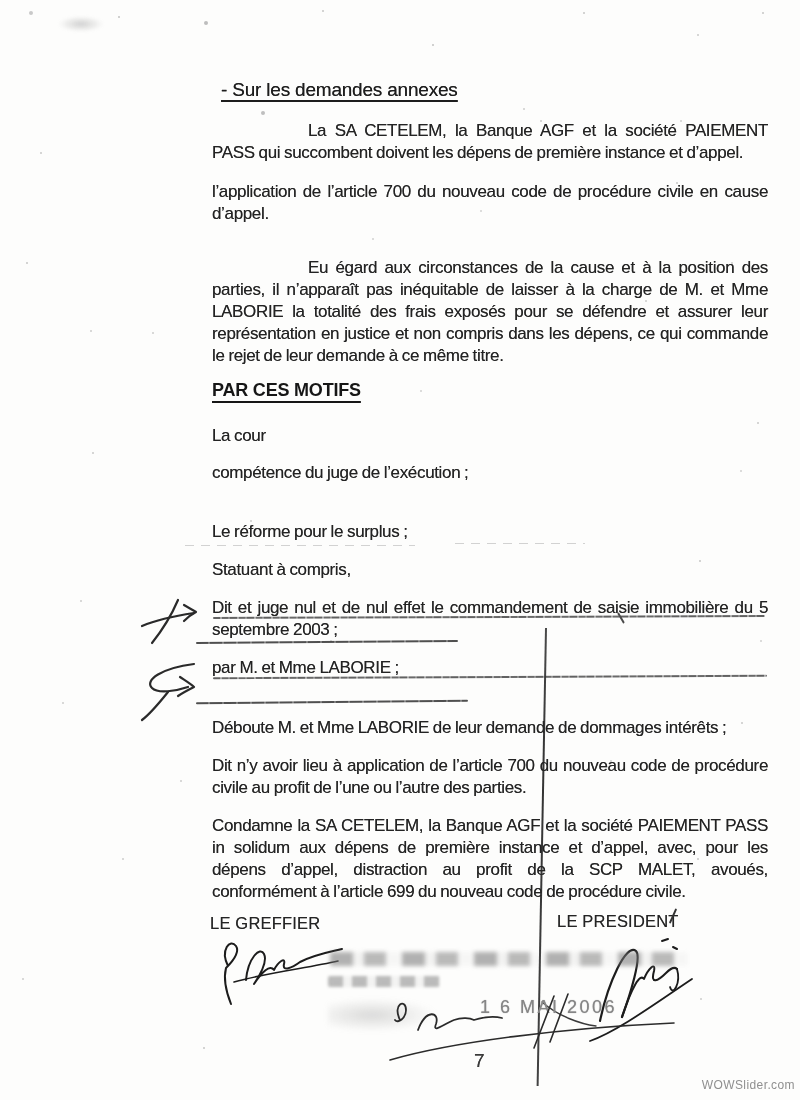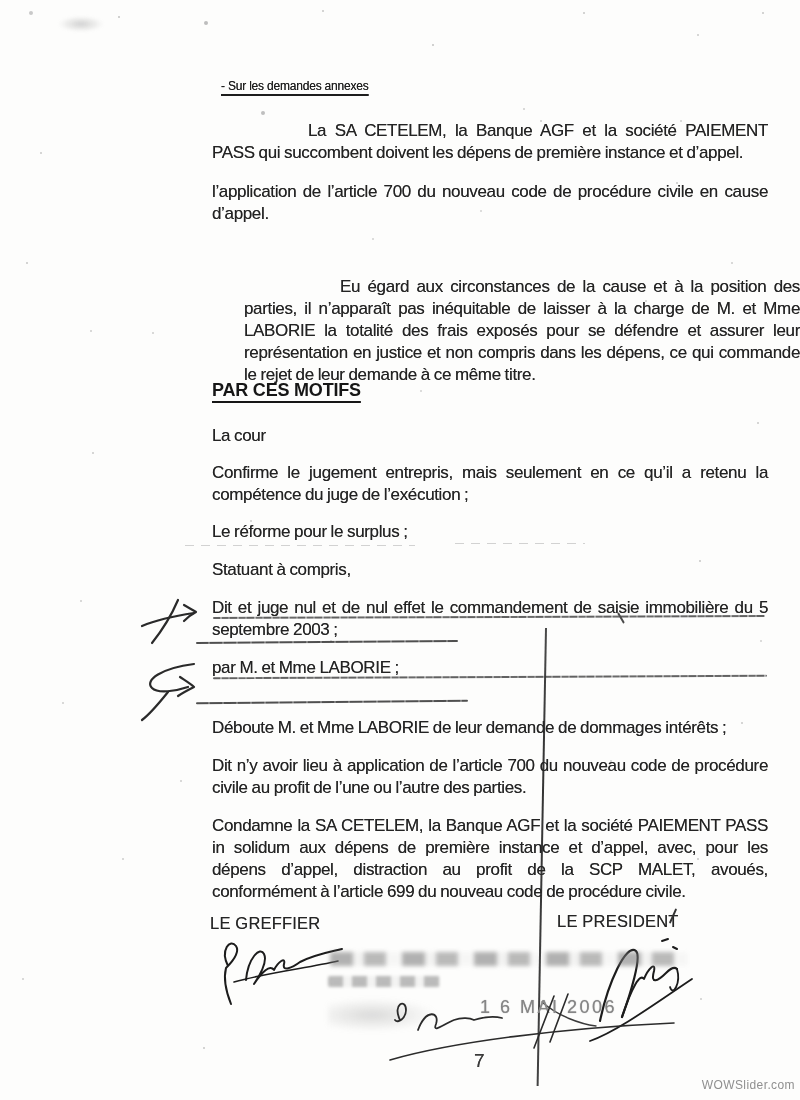--- a/index.html
+++ b/index.html
@@ -15,21 +15,21 @@
     white-space:nowrap;
   }
   .blk{position:absolute;left:212px;width:556px;}
   .blk .ln{
     font-size:17px;line-height:22px;letter-spacing:-0.35px;word-spacing:-0.5px;
     color:#232323;text-shadow:0 0 0.4px rgba(35,35,35,.65);white-space:nowrap;
   }
   .blk .ln.j{text-align:justify;text-align-last:justify;}
   .blk .ln.ind{padding-left:96px;}
   .h1{
-    position:absolute;left:221px;font-size:12px;letter-spacing:-0.2px;color:#1d1d1d;
+    position:absolute;left:221px;font-size:19px;letter-spacing:-0.2px;color:#1d1d1d;
     text-decoration:underline;text-underline-offset:4px;text-decoration-thickness:1.6px;
     text-shadow:0 0 0.5px rgba(25,25,25,.8);
   }
   .h2{
     position:absolute;left:212px;font-size:18px;font-weight:bold;letter-spacing:-0.2px;color:#161616;
     text-decoration:underline;text-underline-offset:5px;text-decoration-thickness:2px;
   }
   .siglabel{
     position:absolute;font-size:16.5px;letter-spacing:0.2px;color:#242424;
     text-shadow:0 0 0.4px rgba(35,35,35,.6);white-space:nowrap;
@@ -98,34 +98,33 @@
   <div class="blk" style="top:120px;">
     <div class="ln j ind">La SA CETELEM, la Banque AGF et la société PAIEMENT</div>
     <div class="ln">PASS qui succombent doivent les dépens de première instance et d’appel.</div>
   </div>
 
   <div class="blk" style="top:181px;">
     <div class="ln j">l’application de l’article 700 du nouveau code de procédure civile en cause</div>
     <div class="ln">d’appel.</div>
   </div>
 
-  <div class="blk" style="top:276px;margin-left:32px;">
+  <div class="blk" style="top:257px;">
     <div class="ln j ind">Eu égard aux circonstances de la cause et à la position des</div>
     <div class="ln j">parties, il n’apparaît pas inéquitable de laisser à la charge de M. et Mme</div>
     <div class="ln j">LABORIE la totalité des frais exposés pour se défendre et assurer leur</div>
     <div class="ln j">représentation en justice et non compris dans les dépens, ce qui commande</div>
     <div class="ln">le rejet de leur demande à ce même titre.</div>
   </div>
 
   <div class="h2" style="top:380px;">PAR CES MOTIFS</div>
 
   <div class="tl" style="top:425px;">La cour</div>
 
   <div class="blk" style="top:462px;">
-    <div class="ln j">Confirme le jugement entrepris, mais seulement en ce qu’il a retenu la</div>
     <div class="ln">compétence du juge de l’exécution ;</div>
   </div>
 
   <div class="tl" style="top:521px;">Le réforme pour le surplus ;</div>
   <div class="tl" style="top:559px;">Statuant à compris,</div>
 
   <div class="blk" style="top:597px;">
     <div class="ln j">Dit et juge nul et de nul effet le commandement de saisie immobilière du 5</div>
     <div class="ln">septembre 2003 ;</div>
   </div>

